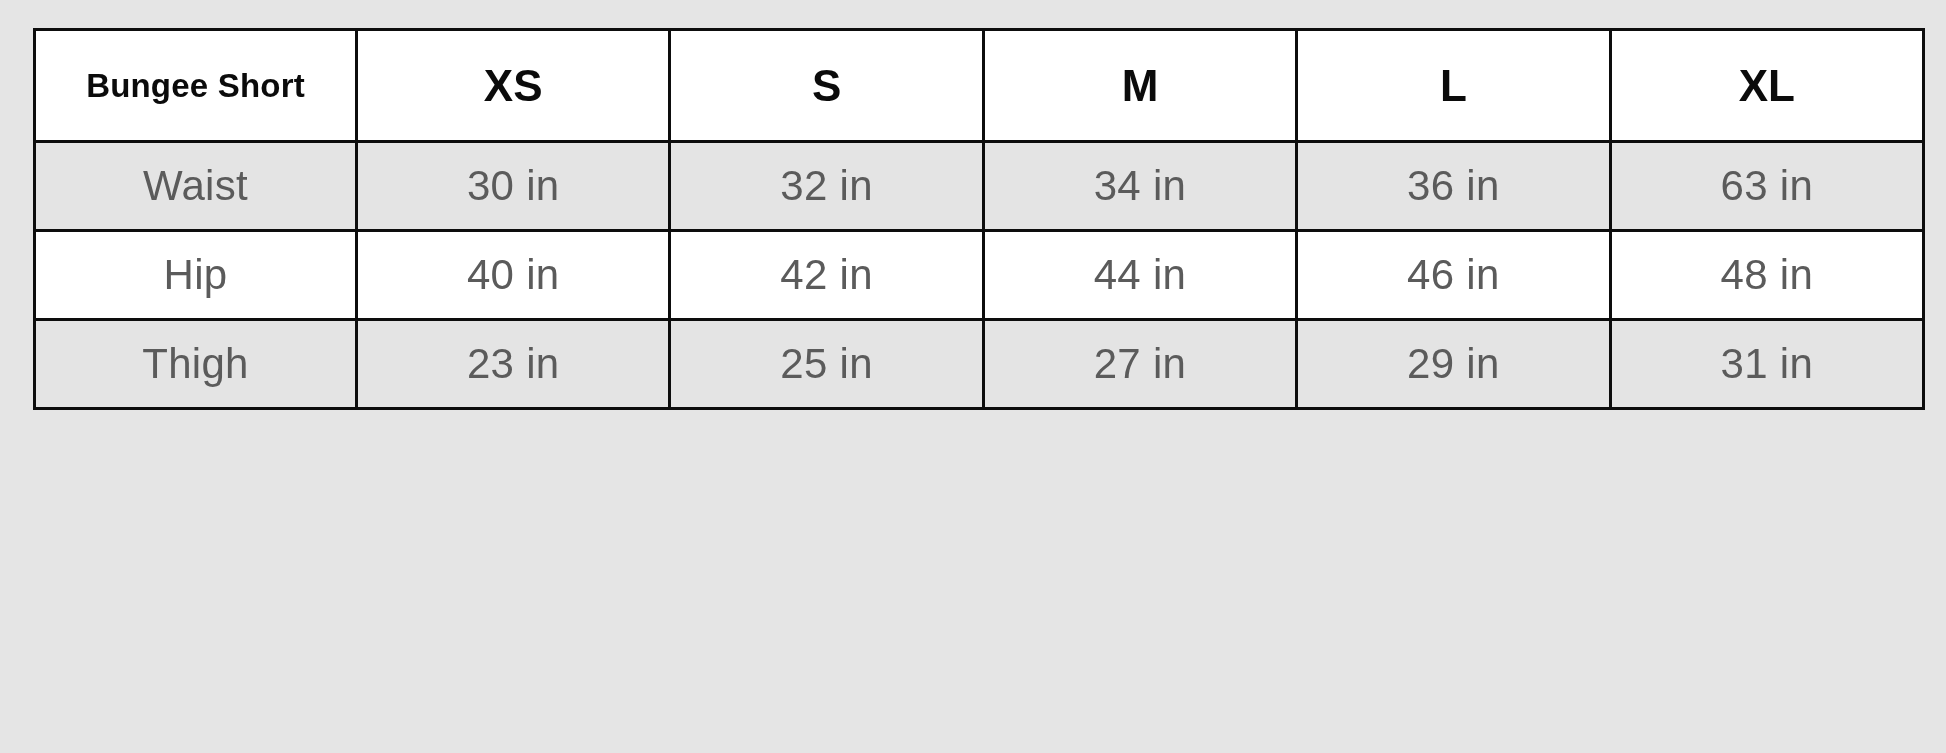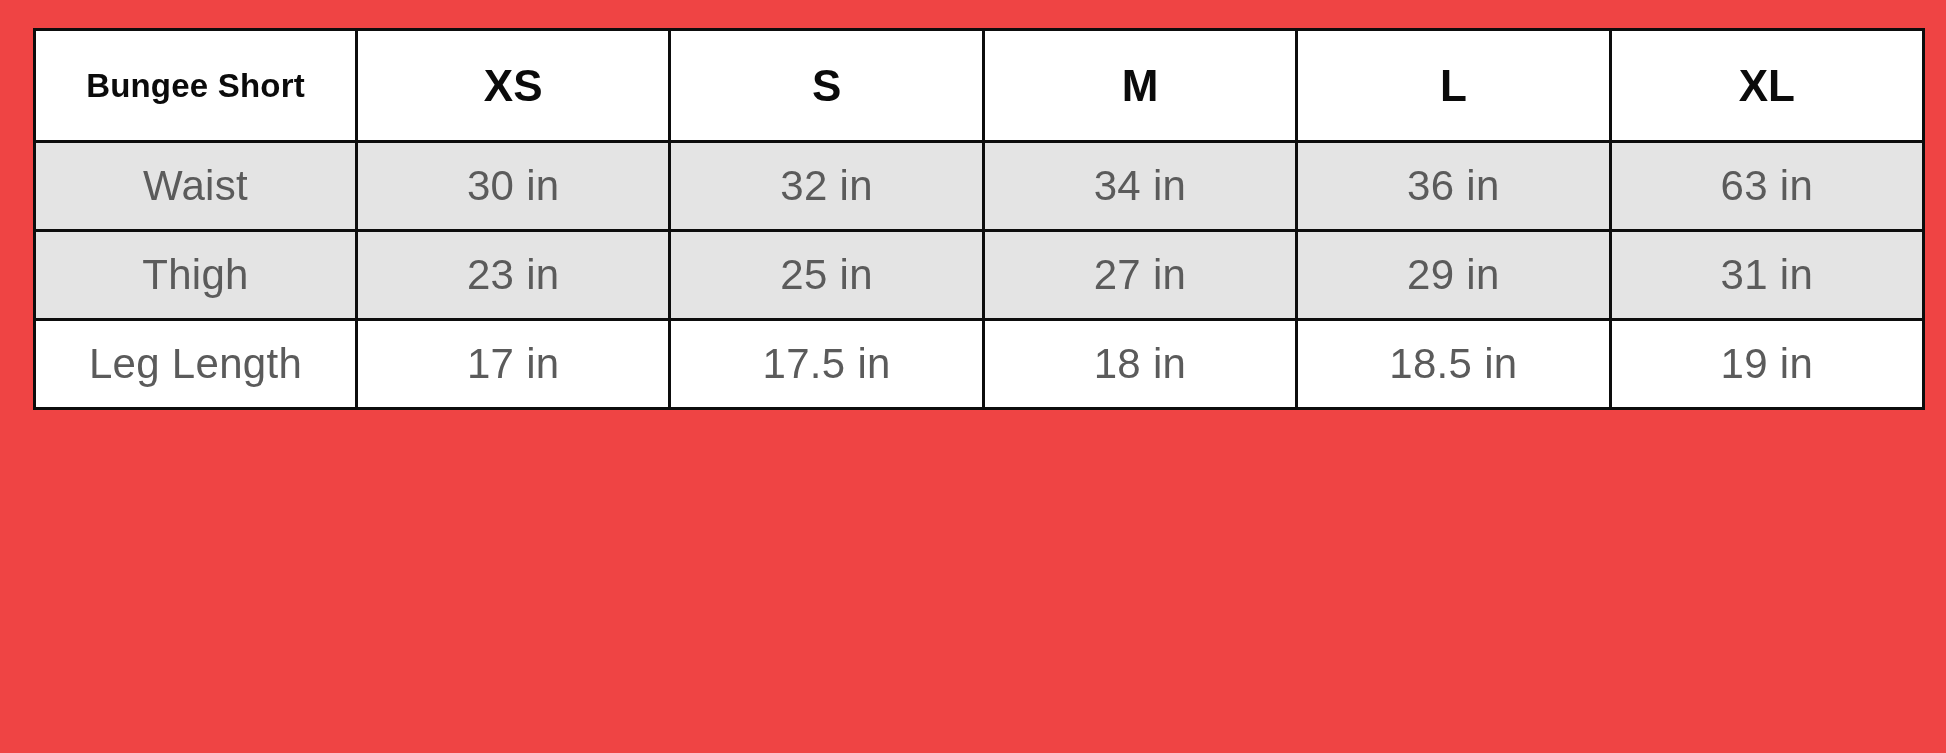--- a/index.html
+++ b/index.html
@@ -11,21 +11,21 @@
   body {
     width: 1946px;
     height: 753px;
     font-family: "Liberation Sans", sans-serif;
     overflow: hidden;
   }
   #page {
     position: relative;
     width: 1946px;
     height: 753px;
-    background: #ef4444;
+    background: #e5e5e5;
   }
   .size-table {
     position: absolute;
     left: 33px;
     top: 28px;
     width: 1889px;
     border-collapse: collapse;
     table-layout: fixed;
     background: #ffffff;
   }
@@ -121,55 +121,55 @@
         <td>
           <span class="measure-value">34 in</span>
         </td>
         <td>
           <span class="measure-value">36 in</span>
         </td>
         <td>
           <span class="measure-value">63 in</span>
         </td>
       </tr>
+      <tr class="data-row plain">
+        <td>
+          <span class="measure-name">Hip</span>
+        </td>
+        <td>
+          <span class="measure-value">40 in</span>
+        </td>
+        <td>
+          <span class="measure-value">42 in</span>
+        </td>
+        <td>
+          <span class="measure-value">44 in</span>
+        </td>
+        <td>
+          <span class="measure-value">46 in</span>
+        </td>
+        <td>
+          <span class="measure-value">48 in</span>
+        </td>
+      </tr>
       <tr class="data-row shaded">
         <td>
           <span class="measure-name">Thigh</span>
         </td>
         <td>
           <span class="measure-value">23 in</span>
         </td>
         <td>
           <span class="measure-value">25 in</span>
         </td>
         <td>
           <span class="measure-value">27 in</span>
         </td>
         <td>
           <span class="measure-value">29 in</span>
         </td>
         <td>
           <span class="measure-value">31 in</span>
         </td>
       </tr>
-      <tr class="data-row plain">
-        <td>
-          <span class="measure-name">Leg Length</span>
-        </td>
-        <td>
-          <span class="measure-value">17 in</span>
-        </td>
-        <td>
-          <span class="measure-value">17.5 in</span>
-        </td>
-        <td>
-          <span class="measure-value">18 in</span>
-        </td>
-        <td>
-          <span class="measure-value">18.5 in</span>
-        </td>
-        <td>
-          <span class="measure-value">19 in</span>
-        </td>
-      </tr>
     </tbody>
   </table>
 </div>
 
 </body></html>

